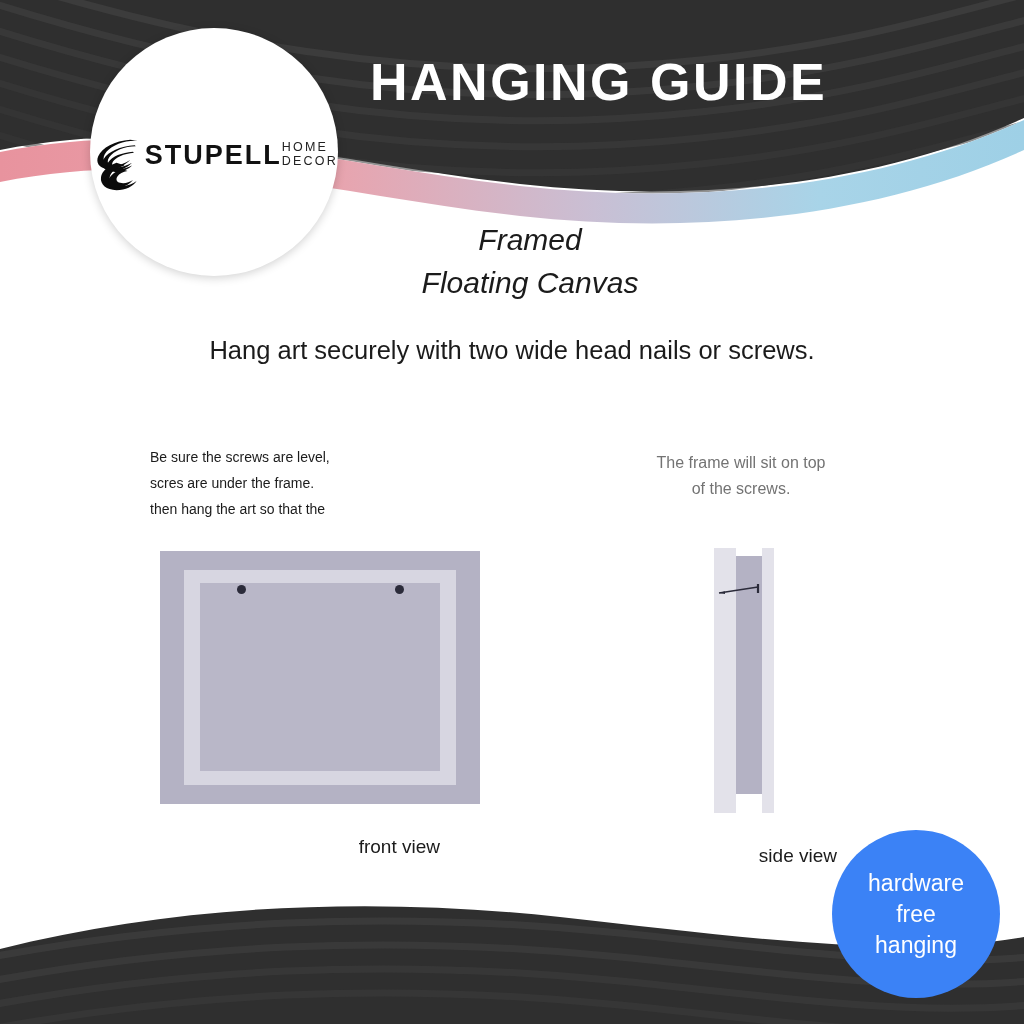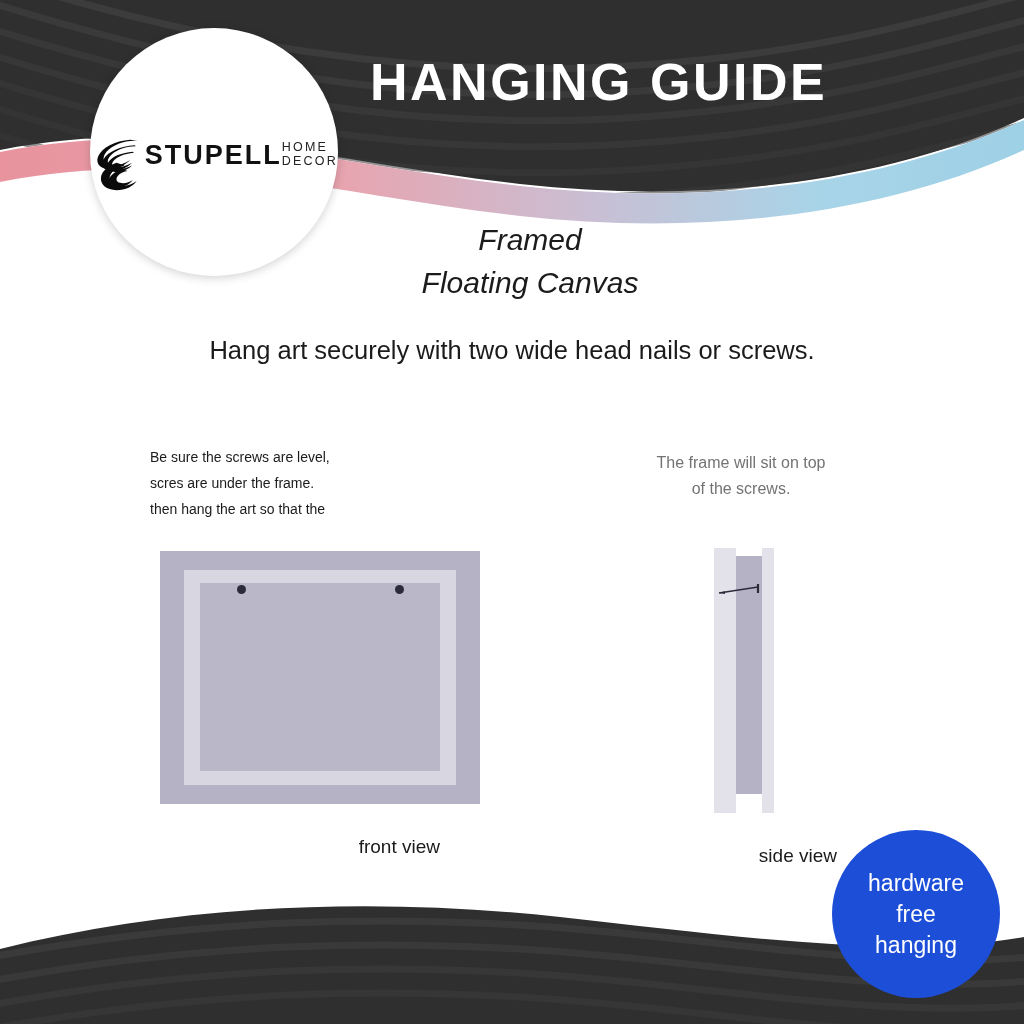--- a/index.html
+++ b/index.html
@@ -190,21 +190,21 @@
   }
   .label-front { left: 200px; top: 836px; width: 240px; }
   .label-side  { left: 645px; top: 845px; width: 192px; }
 
   
   .hw-badge {
     position: absolute;
     right: 24px; bottom: 26px;
     width: 168px; height: 168px;
     border-radius: 50%;
-    background: #1d4ed8;
+    background: #3b82f6;
     display: flex;
     flex-direction: column;
     align-items: center;
     justify-content: center;
     color: #ffffff;
     font-size: 23px;
     line-height: 31px;
     text-align: center;
     z-index: 7;
   }

